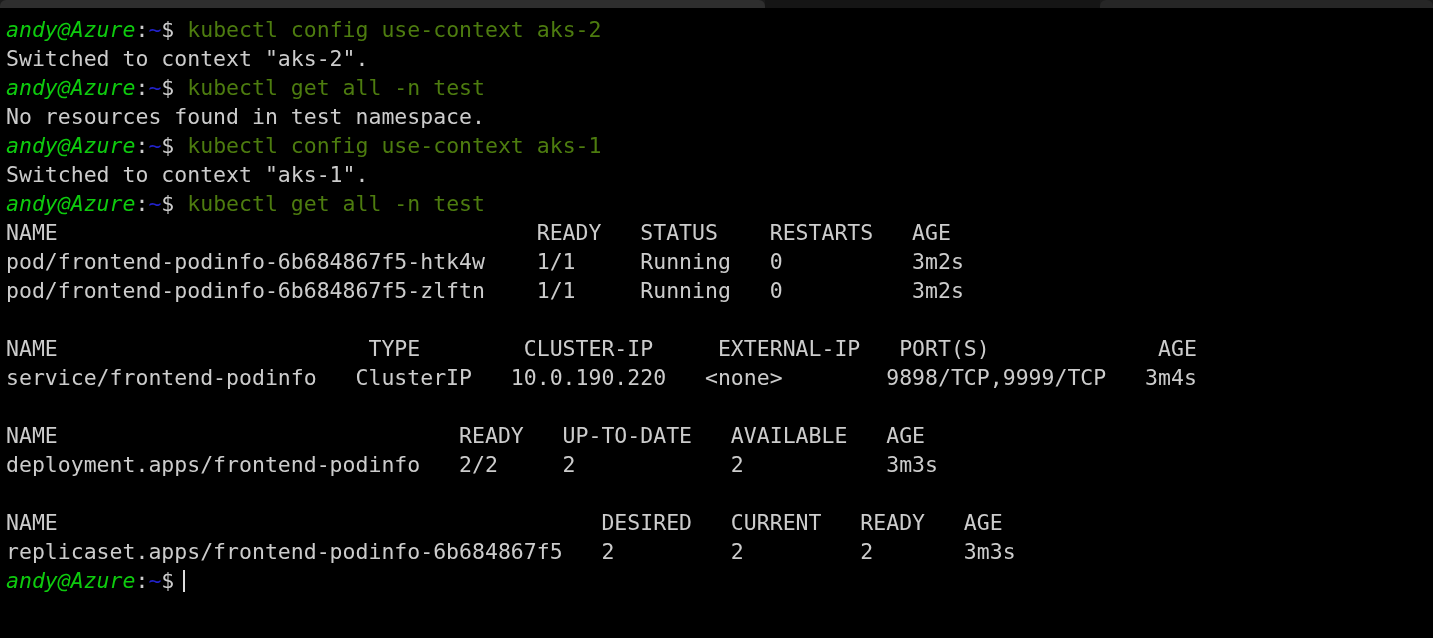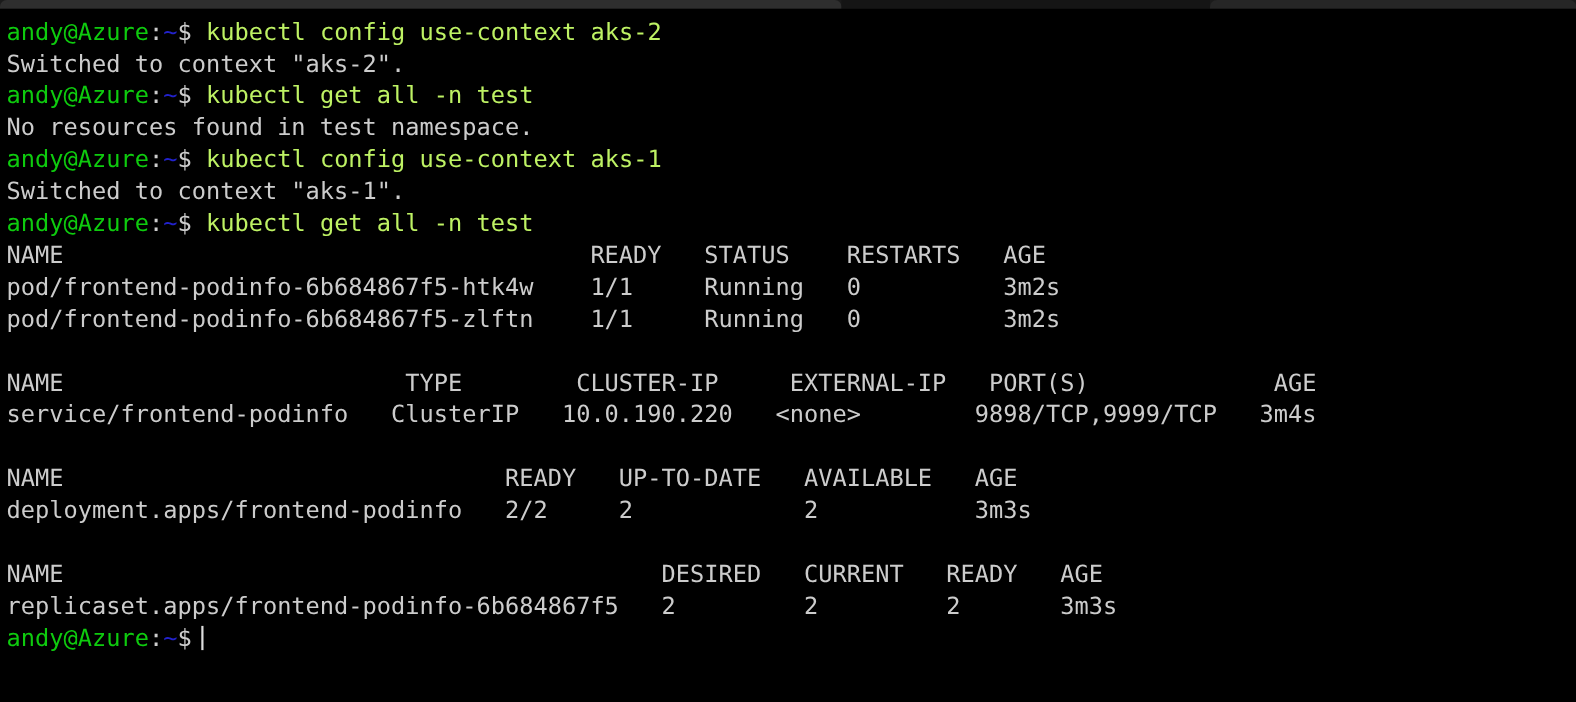--- a/index.html
+++ b/index.html
@@ -53,25 +53,25 @@
   }
 
   .line {
     height: 29px;
     white-space: pre;
     font-variant-ligatures: none;
   }
   .line.blank { height: 29px; }
 
   
-  .user   { color: #0ecb0e; }
+  .user   { color: #0ecb0e; font-style: italic; }
   .punct  { color: #cccccc; }
   .path   { color: #2222cc; }
   .dollar { color: #cccccc; }
-  .cmd    { color: #bef264; }
+  .cmd    { color: #4d7c0f; }
   .out    { color: #cccccc; }
 
   
   .caret {
     display: inline-block;
     width: 2px;
     height: 22px;
     background: #dddddd;
     vertical-align: -4px;
     margin-left: 9px;

